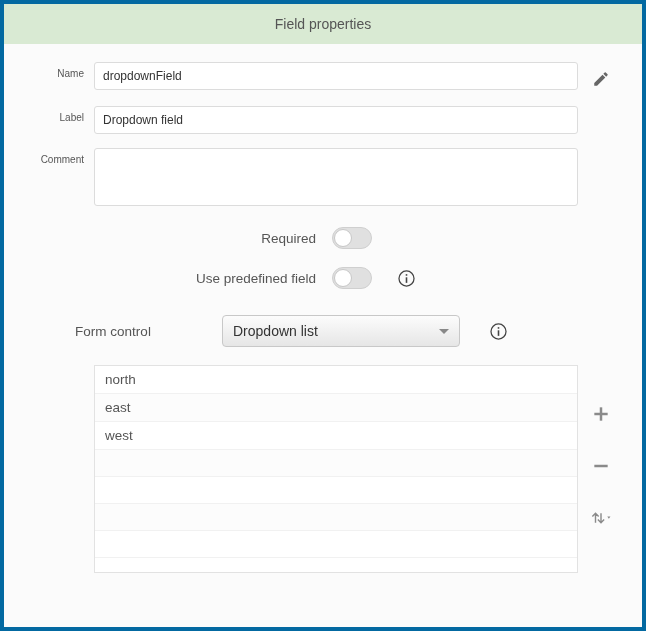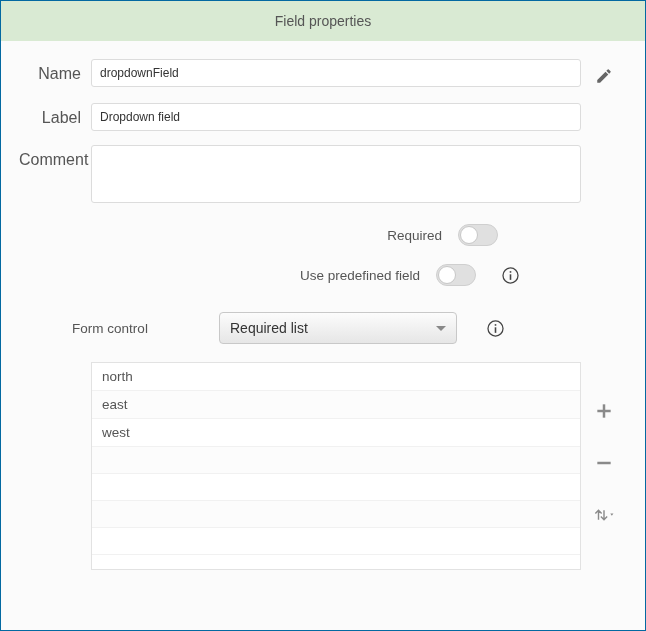--- a/index.html
+++ b/index.html
@@ -7,21 +7,21 @@
     margin: 0;
     font-family: "Segoe UI", Arial, sans-serif;
     font-size: 13.5px;
     color: #444;
     background: #fff;
   }
   .panel {
     width: 646px;
     height: 631px;
     background: #fbfbfb;
-    border: 1px solid #0369a1;
+    border: 4px solid #0369a1;
     position: relative;
   }
   .header {
     background: #d9ead3;
     color: #555;
     font-size: 14px;
     height: 40px;
     display: flex;
     align-items: center;
     justify-content: center;
@@ -33,21 +33,21 @@
     display: flex;
     align-items: flex-start;
     margin-bottom: 14px;
   }
   .label-col {
     width: 72px;
     text-align: right;
     padding-right: 10px;
     padding-top: 6px;
     color: #555;
-    font-size: 16px;
+    font-size: 10px;
   }
   .input-col {
     flex: 1;
   }
   .action-col {
     width: 46px;
     display: flex;
     align-items: center;
     justify-content: center;
     padding-top: 4px;
@@ -63,21 +63,21 @@
     background: #fff;
     outline: none;
   }
   textarea.text {
     height: 58px;
     resize: none;
   }
   .toggle-row {
     display: flex;
     align-items: center;
-    justify-content: center;
+    justify-content: flex-start;
     margin: 10px 0 10px 0;
     height: 30px;
   }
   .toggle-label {
     width: 310px;
     text-align: right;
     padding-right: 16px;
     color: #555;
     font-size: 13.5px;
   }
@@ -240,21 +240,21 @@
           <circle cx="12" cy="12" r="9.5" fill="none" stroke="#444" stroke-width="1.6"></circle>
           <rect x="11" y="10.5" width="2" height="7" fill="#444"></rect>
           <rect x="11" y="6.5" width="2" height="2" fill="#444"></rect>
         </svg>
       </div>
     </div>
 
     <div class="select-row">
       <div class="select-label">Form control</div>
       <div class="select">
-        <span>Required list</span>
+        <span>Dropdown list</span>
         <span class="caret"></span>
       </div>
       <div class="info-icon" style="margin-left:28px;">
         <svg width="19" height="19" viewBox="0 0 24 24">
           <circle cx="12" cy="12" r="9.5" fill="none" stroke="#444" stroke-width="1.6"></circle>
           <rect x="11" y="10.5" width="2" height="7" fill="#444"></rect>
           <rect x="11" y="6.5" width="2" height="2" fill="#444"></rect>
         </svg>
       </div>
     </div>

